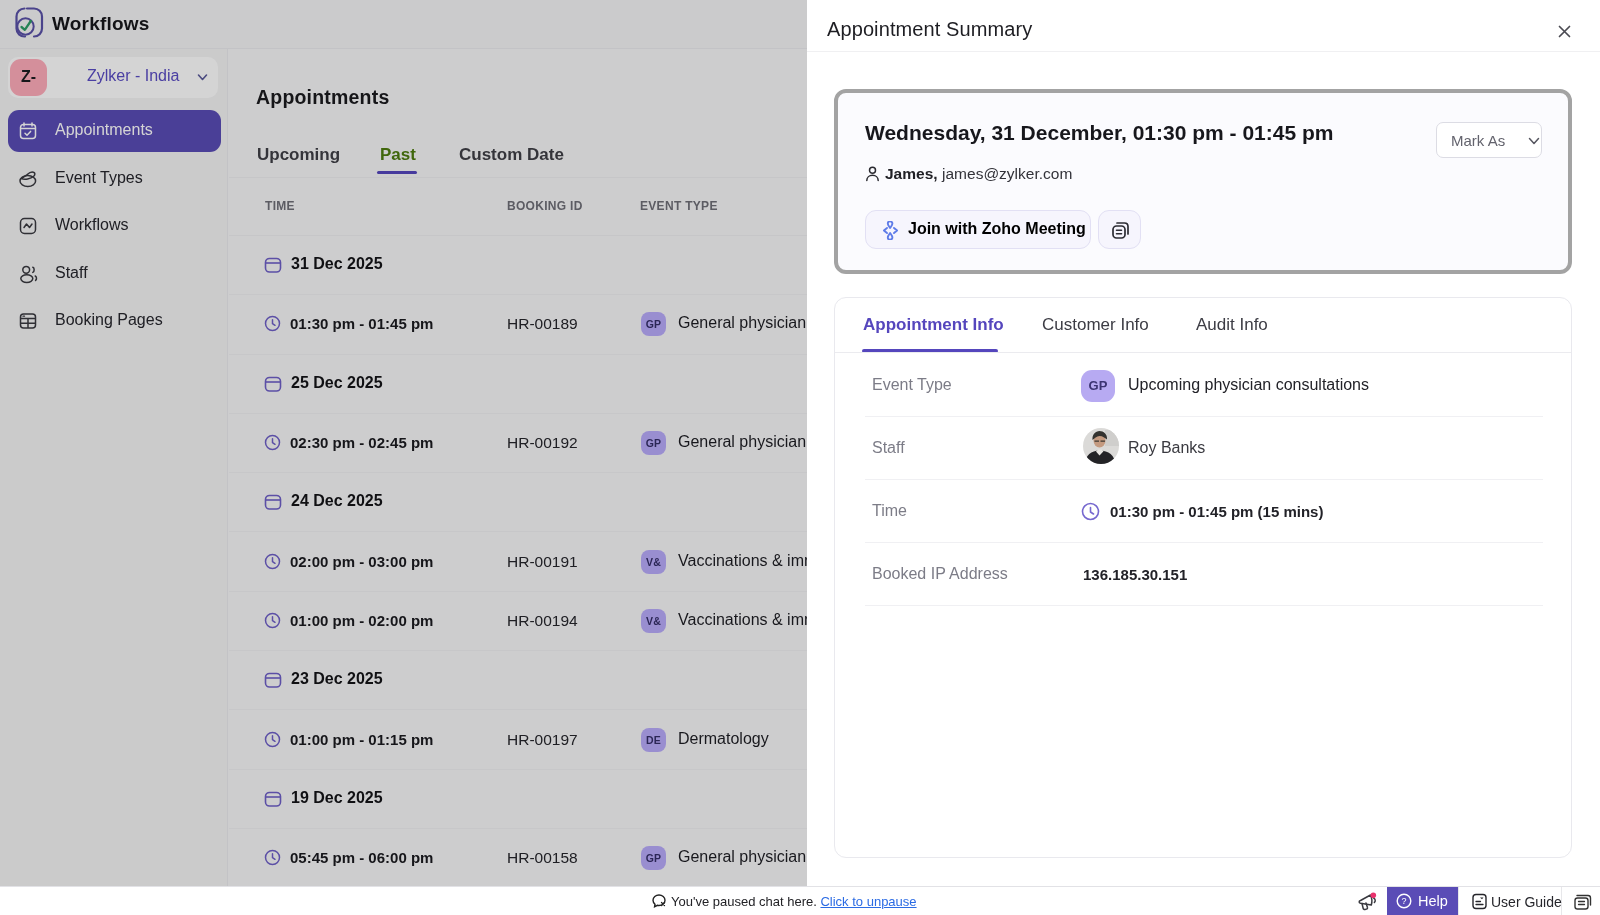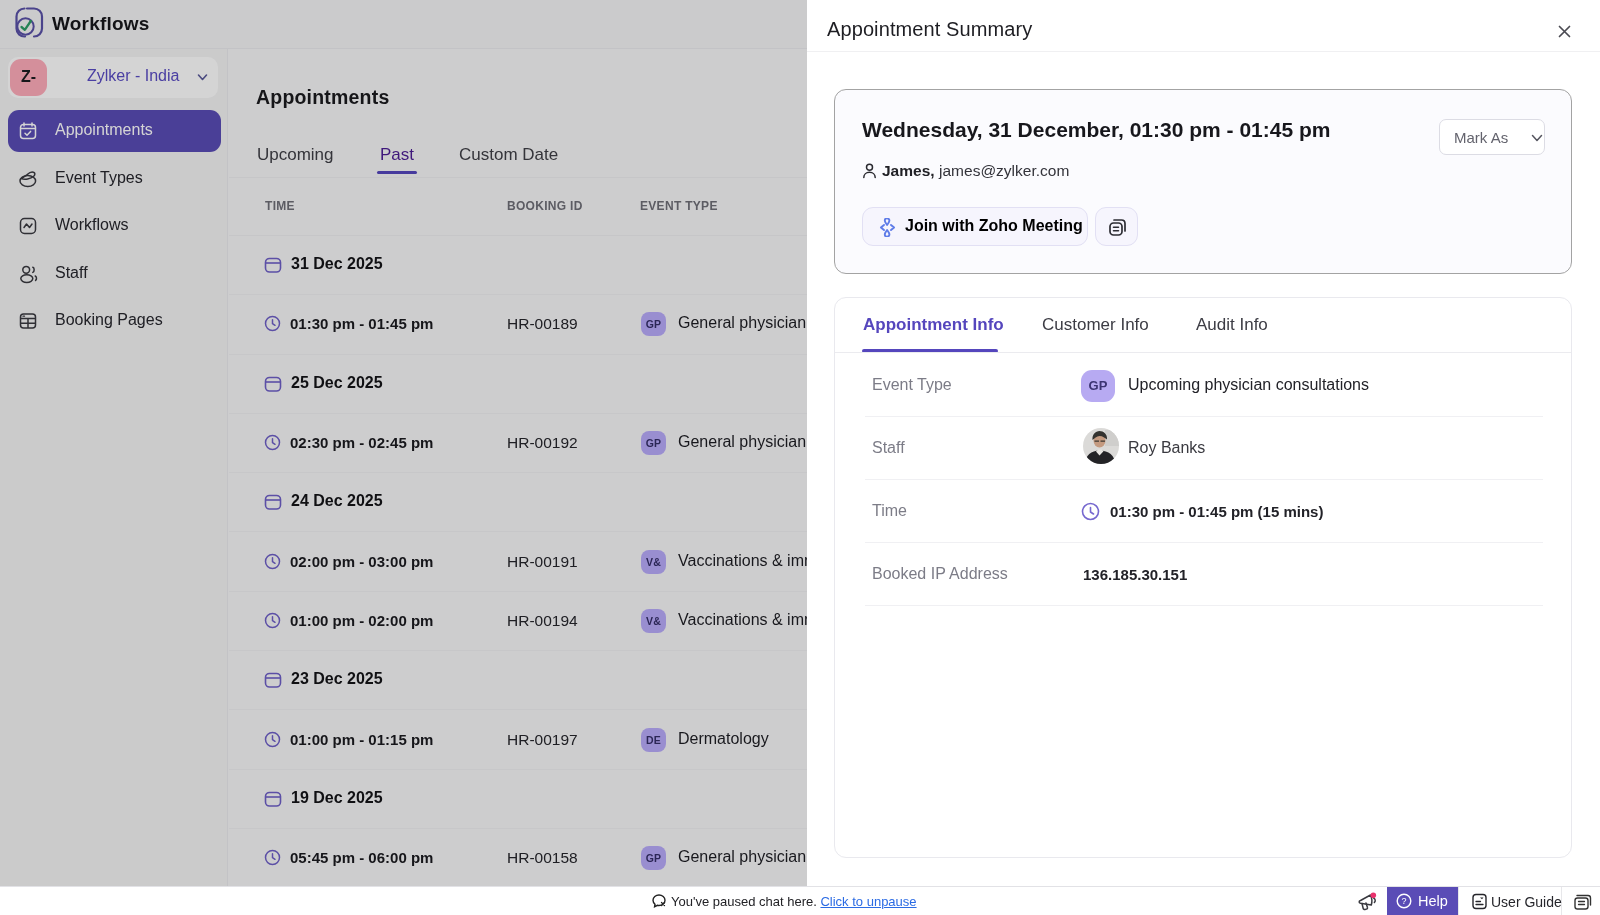--- a/index.html
+++ b/index.html
@@ -15,40 +15,40 @@
 #orgchip .nm { position:absolute; left:47px; top:10px; font-size:16px; font-weight:500; color:#5a4cc4;margin-left:32px; }
 .navsel { position:absolute; left:8px; top:110px; width:213px; height:42px; background:#5a4cb6; border-radius:11px; }
 .navsel span { position:absolute; left:47px; top:11px; color:#fff; font-size:16px; font-weight:500; }
 .nav { position:absolute; left:8px; width:213px; height:42px; }
 .nav span { position:absolute; left:47px; top:11px; color:#27272d; font-size:16px; font-weight:400; }
 .nav svg, .navsel svg { position:absolute; left:10px; top:11px; }
 
 #main { position:absolute; left:229px; top:49px; width:578px; height:837px; overflow:hidden; }
 h1 { position:absolute; left:27px; top:37px; font-size:19.5px; font-weight:600; color:#1b1b1f; letter-spacing:0.2px;}
 .tabs { position:absolute; left:0; top:96px; font-size:17px; color:#3f3f46; height:22px; width:578px; }
-.tabs .t { position:absolute; top:0; }
-.tabs .sel { color:#4c1d95; font-weight:400; }
+.tabs .t { position:absolute; top:0;font-weight:bold; }
+.tabs .sel { color:#4d7c0f; font-weight:700; }
 .tabunder { position:absolute; left:148px; top:122px; width:40px; height:3px; border-radius:2px; background:#5546bd; }
 .hdivider { position:absolute; left:0; top:128px; width:578px; height:1px; background:#eeeef1; }
 .colhead { position:absolute; top:150px; font-size:12px; font-weight:600; color:#6f6f78; letter-spacing:0.3px; }
 #rows { position:absolute; left:0; top:187px; width:578px; }
 .row { position:relative; width:578px; height:59.3px; border-bottom:1px solid #f0f0f2; }
 .row .ic { position:absolute; left:35px; top:50%; margin-top:-9px; }
 .row .dt { position:absolute; left:62px; top:50%; margin-top:-10px; font-size:16px; font-weight:600; color:#141418; }
 .row .tm { position:absolute; left:61px; top:50%; margin-top:-9px; font-size:15px; font-weight:600; color:#1b1b20; }
 .row .bid { position:absolute; left:278px; top:50%; margin-top:-9px; font-size:15.5px; color:#26262c; }
 .row .chip { position:absolute; left:412px; top:50%; margin-top:-12px; width:25px; height:24px; border-radius:8px; background:#b9abfa; color:#342e68; font-size:10.5px; font-weight:bold; text-align:center; line-height:24px; letter-spacing:0.2px; }
 .row .ev { position:absolute; left:449px; top:50%; margin-top:-10px; font-size:16px; font-weight:500; color:#1e1e24; white-space:nowrap; }
 
 #scrim { position:absolute; left:0; top:0; width:807px; height:886px; background:rgba(0,0,0,0.169); z-index:5; }
 
 #drawer { position:absolute; left:807px; top:0; width:793px; height:886px; background:#fff; z-index:10; }
 #dhead { position:absolute; left:0; top:0; width:793px; height:52px; border-bottom:1px solid #f0f0f2; }
 #dhead .ti { position:absolute; left:20px; top:18px; font-size:20px; font-weight:500; color:#1e1e23; letter-spacing:0.1px; }
-#card1 { position:absolute; left:27px; top:89px; width:738px; height:185px; background:#fbfbfe; border:1px solid #a3a3a3; border-radius:12px; }
+#card1 { position:absolute; left:27px; top:89px; width:738px; height:185px; background:#fbfbfe; border:4px solid #a3a3a3; border-radius:12px; }
 #card1 .title { position:absolute; left:27px; top:28px; font-size:21px; font-weight:600; color:#17171c; }
 #markas { position:absolute; right:26px; top:29px; width:106px; height:36px; background:#fff; border:1px solid #dcdce4; border-radius:7px; }
 #markas span { position:absolute; left:14px; top:9px; font-size:15px; color:#63636d; }
 .james { position:absolute; left:27px; top:72px; height:20px; }
 .james .b { font-size:15.5px; font-weight:bold; color:#212126; }
 .james .e { font-size:15.5px; color:#33333a; }
 #joinbtn { position:absolute; left:27px; top:117px; width:226px; height:39px; background:#f6f5fd; border:1px solid #e2e0f4; border-radius:11px; }
 #joinbtn span { position:absolute; left:42px; top:9px; font-size:16px; font-weight:bold; color:#000000; }
 #copybtn { position:absolute; left:260px; top:117px; width:43px; height:39px; background:#f6f5fd; border:1px solid #e2e0f4; border-radius:11px; }
 #card2 { position:absolute; left:27px; top:297px; width:738px; height:561px; background:#fff; border:1px solid #e9e9ee; border-radius:12px; }

